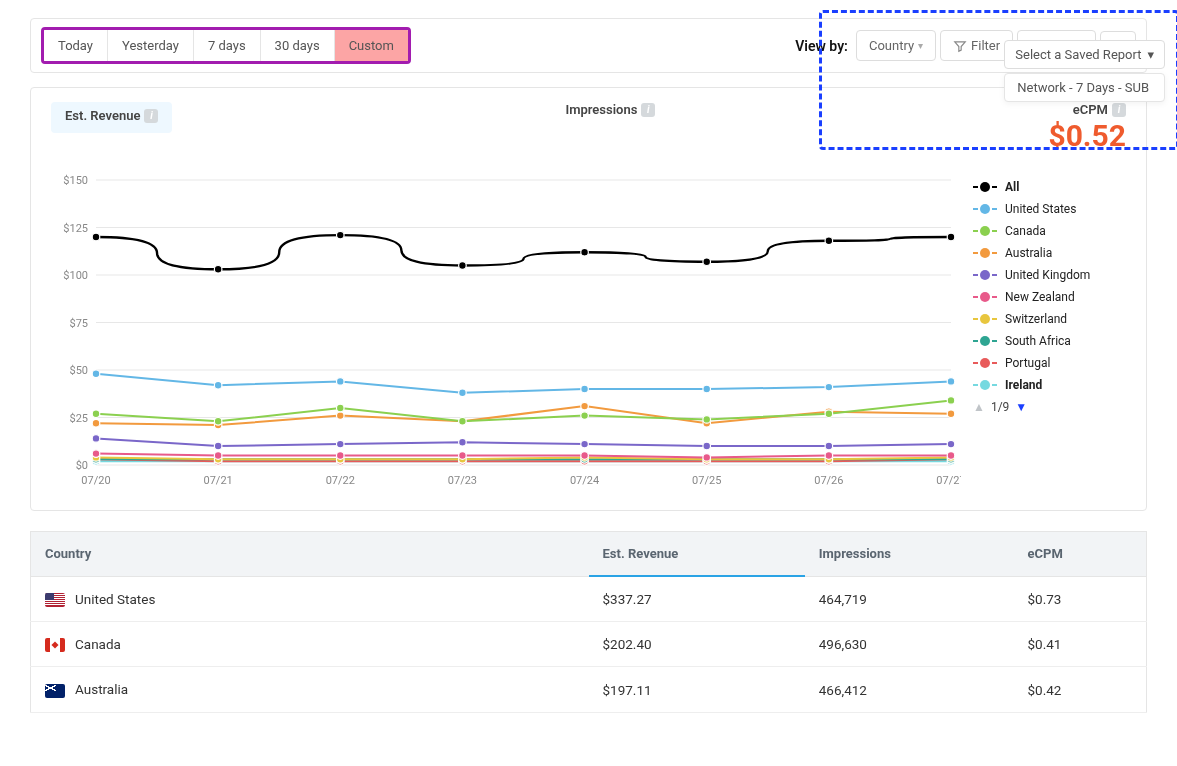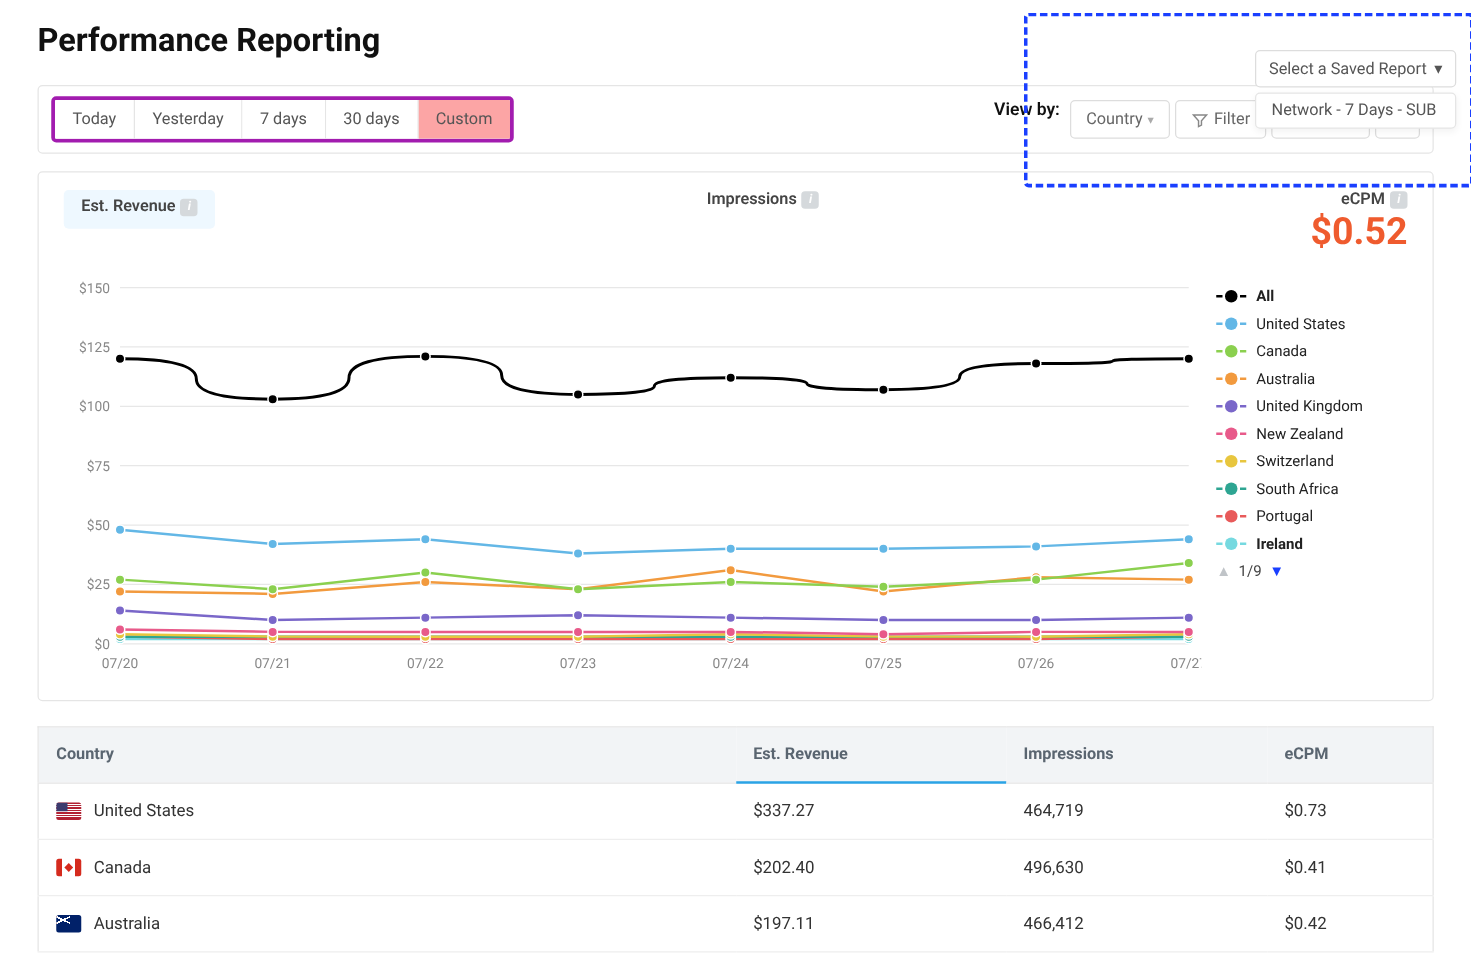--- a/index.html
+++ b/index.html
@@ -20,21 +20,21 @@
   .saved-report-wrap { position:absolute; top:40px; right:12px; z-index:40; }
   .saved-report { display:flex; align-items:center; gap:6px; background:#fff; border:1px solid #ddd; border-radius:4px; padding:6px 10px; font-size:13px; color:#555; cursor:pointer; }
   .saved-dd { background:#fff; border:1px solid #e5e5e5; border-radius:4px; margin-top:4px; padding:6px 12px; font-size:13px; color:#555; box-shadow:0 2px 6px rgba(0,0,0,.05); }
 
   
   .toolbar { display:flex; align-items:center; justify-content:space-between; border:1px solid #e5e5e5; border-radius:4px; padding:8px 10px; background:#fff; position:relative; }
   .btn-group { display:flex; border:3px solid #a21caf; border-radius:4px; overflow:hidden; }
   .btn-seg { padding:8px 14px; font-size:13px; color:#555; background:#fff; border-right:1px solid #e5e5e5; cursor:pointer; }
   .btn-seg:last-child { border-right:none; }
   .btn-seg.active { background:#fca5a5; }
-  .toolbar-right { display:flex; gap:4px; }
+  .toolbar-right { display:flex; align-items:center; gap:4px; }
   .viewby-label { font-size:14px; font-weight:600; color:#111; margin-right:4px; }
   .pill { display:flex; align-items:center; gap:4px; border:1px solid #ddd; border-radius:4px; padding:7px 12px; font-size:13px; color:#666; background:#fff; cursor:pointer; }
   .pill .caret { font-size:10px; color:#aaa; }
 
   
   .kpi-card { border:1px solid #e5e5e5; border-radius:4px; margin-top:14px; background:#fff; padding:14px 20px 20px 20px; }
   .kpi-row { display:flex; align-items:flex-start; justify-content:space-between; }
   .kpi { text-align:left; }
   .kpi.center { text-align:center; }
   .kpi.right { text-align:right; }
@@ -87,21 +87,20 @@
 
 <div class="saved-report-wrap">
   <div class="saved-report">
     <span>Select a Saved Report</span>
     <span class="caret">▾</span>
   </div>
   <div class="saved-dd">Network - 7 Days - SUB</div>
 </div>
 
 <div class="page">
-  <h1 class="page-title">Performance Reporting</h1>
 
   <div class="toolbar">
     <div class="btn-group" id="date-tabs">
         <div class="btn-seg">Today</div>
         <div class="btn-seg">Yesterday</div>
         <div class="btn-seg">7 days</div>
         <div class="btn-seg">30 days</div>
         <div class="btn-seg active">Custom</div>
       </div>
     <div class="toolbar-right">

